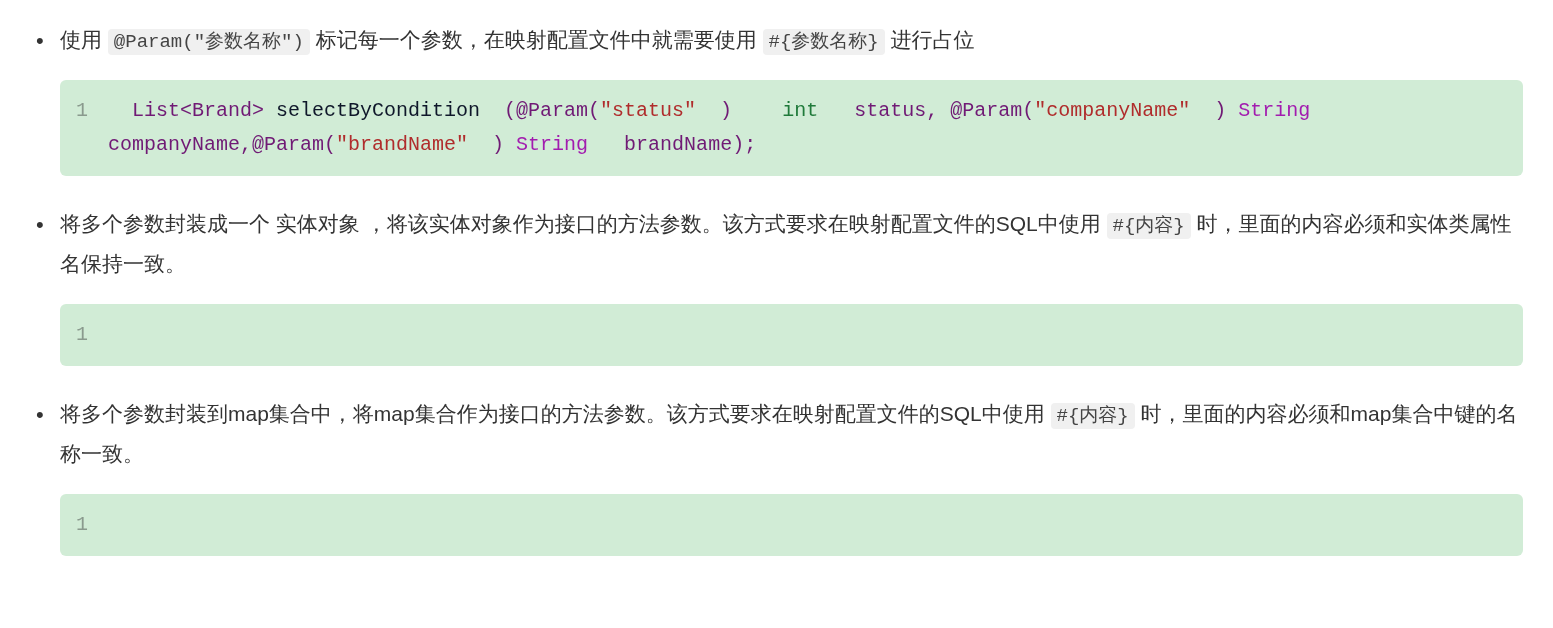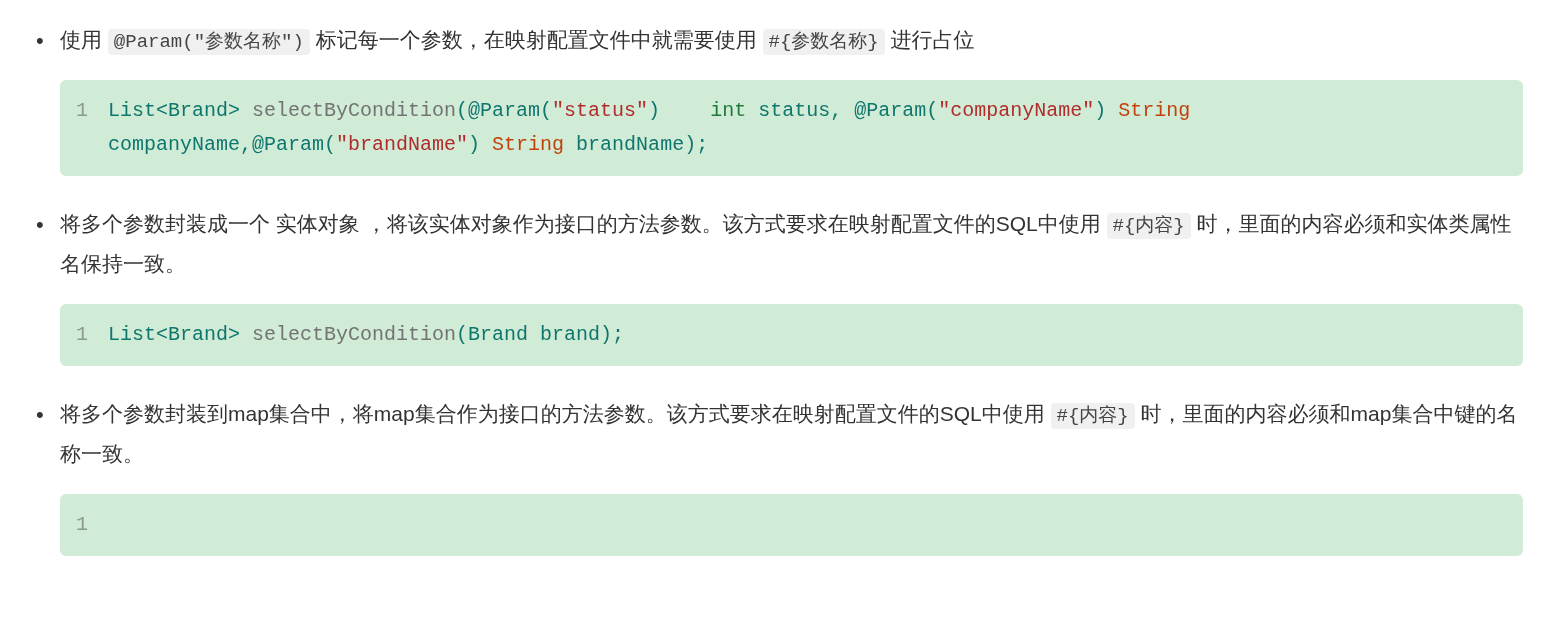--- a/index.html
+++ b/index.html
@@ -44,42 +44,41 @@
     .line-no {
       display: inline-block;
       width: 48px;
       text-align: right;
       padding-right: 20px;
       color: #8a9a8e;
       user-select: none;
       flex-shrink: 0;
     }
     .code-content { flex: 1; white-space: pre-wrap; word-break: break-word; }
-    .tok-plain { color: #0f766e; }
-    .tok-func { color: #737373; }
+    .tok-plain { color: #701a75; margin-left: 24px; }
+    .tok-func { color: #0f172a; }
     .tok-str { color: #b02c2c; }
     .tok-kw { color: #1f7a3a; margin-left: 38px; }
-    .tok-type { color: #c2410c; }
+    .tok-type { color: #a21caf; }
   </style>
 </head>
 <body>
 
 <ul>
   <li>
     <div class="para">使用 <span class="inline-code">@Param("参数名称")</span> 标记每一个参数，在映射配置文件中就需要使用 <span class="inline-code">#{参数名称}</span> 进行占位</div>
     <div class="code-block">
       <span class="line-no">1</span>
       <span class="code-content"><span class="tok-plain">List&lt;Brand&gt; </span><span class="tok-func">selectByCondition</span><span class="tok-plain">(@Param(</span><span class="tok-str">"status"</span><span class="tok-plain">) </span><span class="tok-kw">int</span><span class="tok-plain"> status, @Param(</span><span class="tok-str">"companyName"</span><span class="tok-plain">) </span><span class="tok-type">String</span><span class="tok-plain"> companyName,@Param(</span><span class="tok-str">"brandName"</span><span class="tok-plain">) </span><span class="tok-type">String</span><span class="tok-plain"> brandName);</span></span>
     </div>
   </li>
   <li>
     <div class="para">将多个参数封装成一个 实体对象 ，将该实体对象作为接口的方法参数。该方式要求在映射配置文件的SQL中使用 <span class="inline-code">#{内容}</span> 时，里面的内容必须和实体类属性名保持一致。</div>
     <div class="code-block">
       <span class="line-no">1</span>
-      <span class="code-content"><span class="tok-plain">List&lt;Brand&gt; </span><span class="tok-func">selectByCondition</span><span class="tok-plain">(Brand brand);</span></span>
     </div>
   </li>
   <li>
     <div class="para">将多个参数封装到map集合中，将map集合作为接口的方法参数。该方式要求在映射配置文件的SQL中使用 <span class="inline-code">#{内容}</span> 时，里面的内容必须和map集合中键的名称一致。</div>
     <div class="code-block">
       <span class="line-no">1</span>
     </div>
   </li>
 </ul>
 

